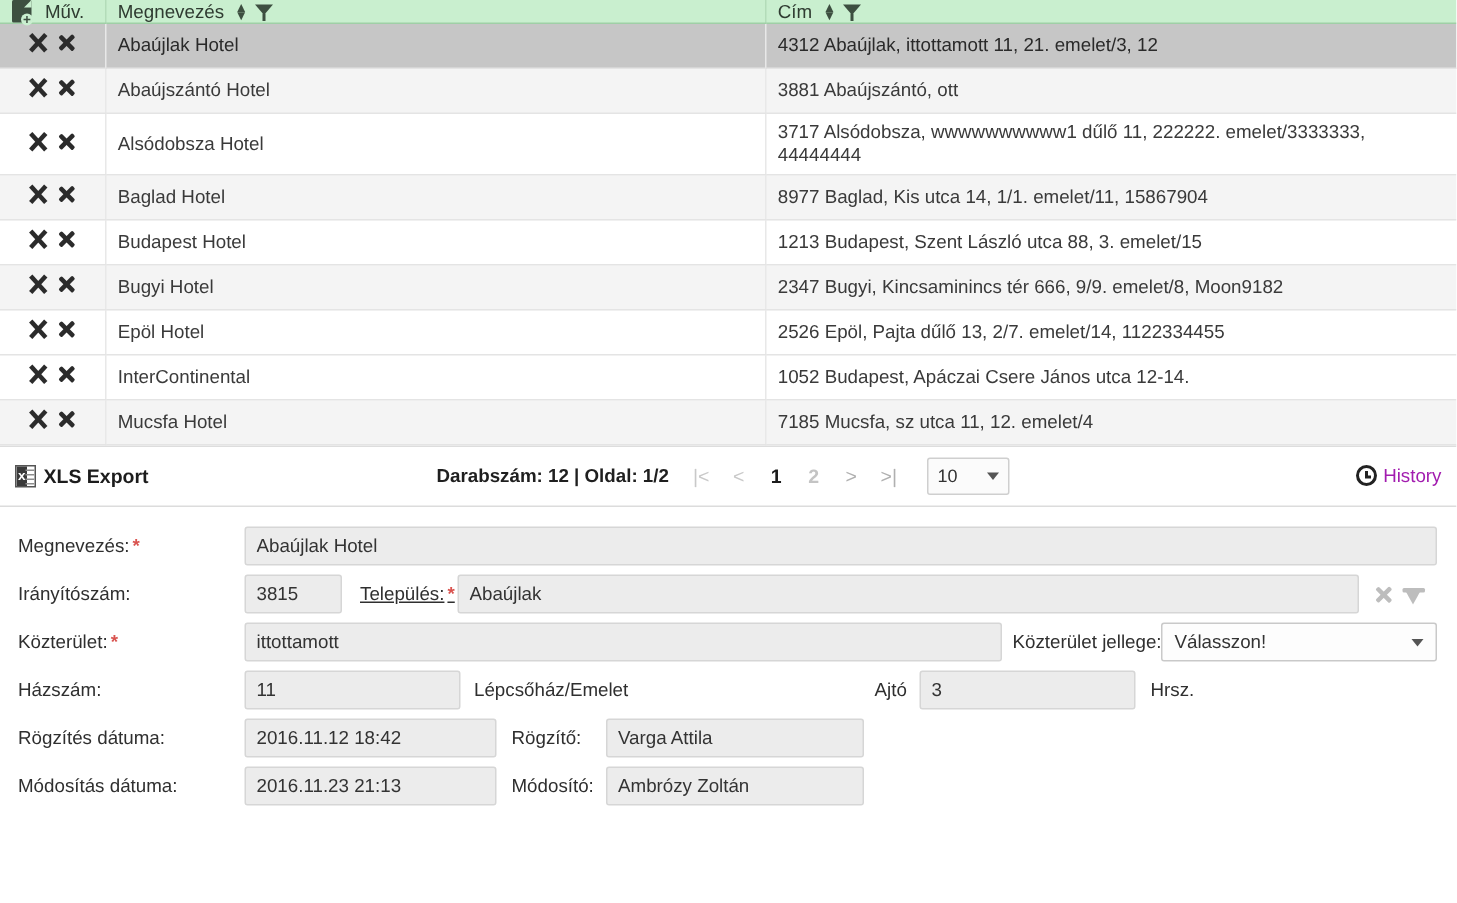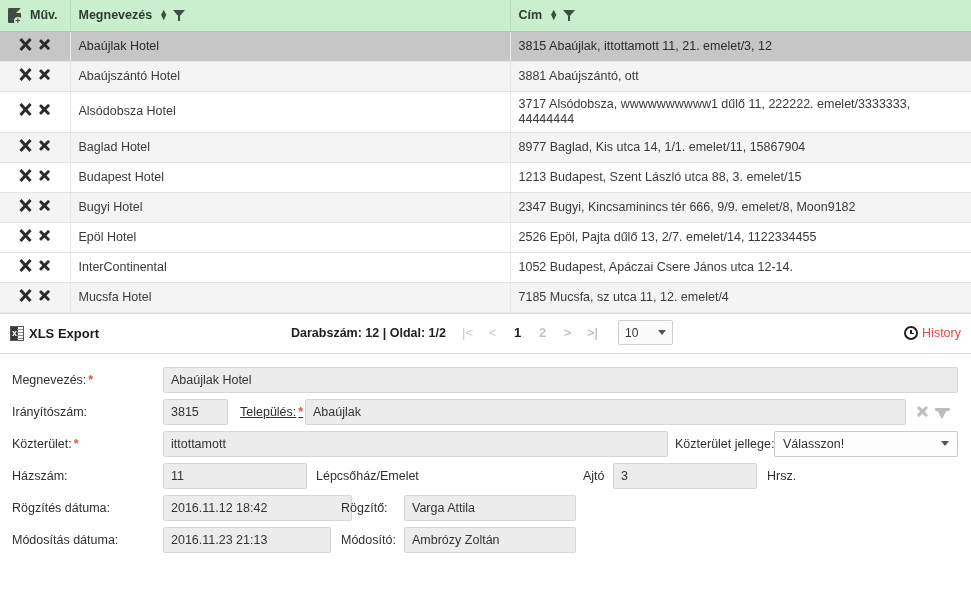--- a/index.html
+++ b/index.html
@@ -13,22 +13,22 @@
     overflow: hidden;
   }
   .page { position: relative; width: 971px; height: 602px; }
 
   
   .grid-wrap { width: 971px; border-bottom: 1px solid #ddd; }
   table.grid { width: 971px; border-collapse: collapse; table-layout: fixed; }
 
   table.grid thead th {
     background: #c9efcf;
-    height: 31px;
-    font-weight: bold;
+    height: 15px;
+    font-weight: normal;
     font-size: 12.5px;
     color: #2f3b31;
     text-align: right;
     padding: 0 8px;
     border-right: 1px solid #b3dcb9;
     border-bottom: 1px solid #9fcfa6;
     vertical-align: middle;
     white-space: nowrap;
   }
   table.grid thead th:last-child { border-right: none; }
@@ -169,21 +169,21 @@
     padding: 0 6px; font-size: 12px; color: #333; cursor: pointer;
   }
   .caret-dn {
     width: 0; height: 0; border-left: 4px solid transparent;
     border-right: 4px solid transparent; border-top: 5px solid #555;
   }
 
   .history-btn {
     position: absolute; right: 10px; top: 12px;
     display: flex; align-items: center; gap: 4px;
-    font-size: 12.5px; color: #ef4444; cursor: pointer; white-space: nowrap; margin-left: 10px;
+    font-size: 12.5px; color: #a21caf; cursor: pointer; white-space: nowrap; margin-left: 10px;
   }
   .clock-icon {
     display: inline-block; width: 14px; height: 14px; border: 2px solid #222;
     border-radius: 50%; position: relative;
   }
   .clock-icon::before {
     content: ""; position: absolute; left: 4px; top: 2px;
     width: 1.8px; height: 4px; background: #222;
   }
   .clock-icon::after {
@@ -275,21 +275,21 @@
           </th>
         </tr>
       </thead>
       <tbody id="grid-body">
           <tr class="selected">
             <td class="cell-act"><span class="act-icons">
                 <span class="ico-wrench"></span>
                 <span class="ico-x"></span>
               </span></td>
             <td>Abaújlak Hotel</td>
-            <td>3815 Abaújlak, ittottamott 11, 21. emelet/3, 12</td>
+            <td>4312 Abaújlak, ittottamott 11, 21. emelet/3, 12</td>
           </tr>
           <tr class="odd">
             <td class="cell-act"><span class="act-icons">
                 <span class="ico-wrench"></span>
                 <span class="ico-x"></span>
               </span></td>
             <td>Abaújszántó Hotel</td>
             <td>3881 Abaújszántó, ott</td>
           </tr>
           <tr class="">
@@ -417,21 +417,21 @@
       <span class="flabel" style="left:12px; top:0;">Házszám:</span>
       <input class="finput" style="left: 163px; top: 0px; width: 144px;" readonly="" value="11">
       <span class="flabel" style="left:316px; top:0;">Lépcsőház/Emelet</span>
       <span class="flabel" style="left:583px; top:0;">Ajtó</span>
       <input class="finput" style="left: 613px; top: 0px; width: 144px;" readonly="" value="3">
       <span class="flabel" style="left:767px; top:0;">Hrsz.</span>
     </div>
 
     <div class="frow">
       <span class="flabel" style="left:12px; top:0;">Rögzítés dátuma:</span>
-      <input class="finput" style="left: 163px; top: 0px; width: 189px;" readonly="" value="2016.11.12 18:42">
+      <input class="finput" style="left: 163px; top: 0px; width: 168px;" readonly="" value="2016.11.12 18:42">
       <span class="flabel" style="left:341px; top:0;">Rögzítő:</span>
       <input class="finput" style="left: 404px; top: 0px; width: 172px;" readonly="" value="Varga Attila">
     </div>
 
     <div class="frow">
       <span class="flabel" style="left:12px; top:0;">Módosítás dátuma:</span>
       <input class="finput" style="left: 163px; top: 0px; width: 168px;" readonly="" value="2016.11.23 21:13">
       <span class="flabel" style="left:341px; top:0;">Módosító:</span>
       <input class="finput" style="left: 404px; top: 0px; width: 172px;" readonly="" value="Ambrózy Zoltán">
     </div>

